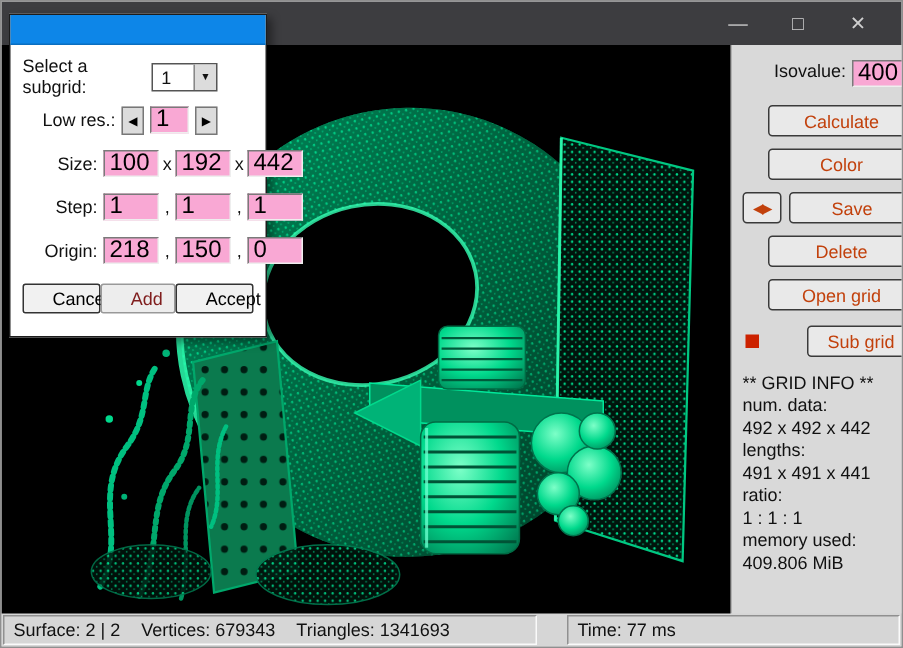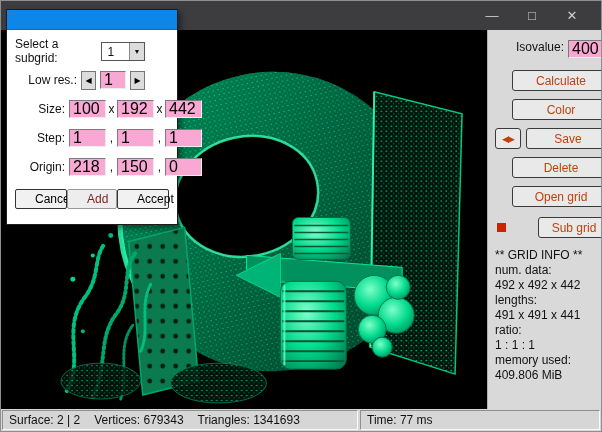--- a/index.html
+++ b/index.html
@@ -56,21 +56,21 @@
   .save-row, .subgrid-row { display:flex; align-items:center; margin: 0 4px 8px 2px; }
   .save-row { justify-content:flex-end; gap:5px; margin-top: 3px; }
   .btn.cycle { width: 26px; margin: 0; padding: 0; font-size: 9px; letter-spacing: -1px; }
   .btn.save  { width: 84px; margin: 0; }
   .subgrid-row { margin-top: 10px; }
   .red-square { width: 9px; height: 9px; background: #cc2200; flex: none; margin-left: 2px; }
   .btn.subgrid { width: 72px; margin: 0 0 0 auto; }
   .gridinfo { margin: 10px 0 0 2px; line-height: 15px; white-space: nowrap; }
 
   
-  .statusbar { height: 22px; flex: none; background: #d6d6d6; display: flex; padding: 1px; gap: 2px; }
+  .statusbar { height: 22px; flex: none; background: #d6d6d6; display: flex; padding: 1px; gap: 20px; }
   .status-sec {
     border: 1px solid; border-color: #909090 #fafafa #fafafa #909090;
     display: flex; align-items: center; padding: 0 6px; gap: 14px; overflow: hidden;
   }
   .status-sec.left { width: 356px; flex: none; }
   .status-sec.right { flex: 1; }
 
   
   .dialog {
     position: absolute; left: 5px; top: 8px; width: 172px;

